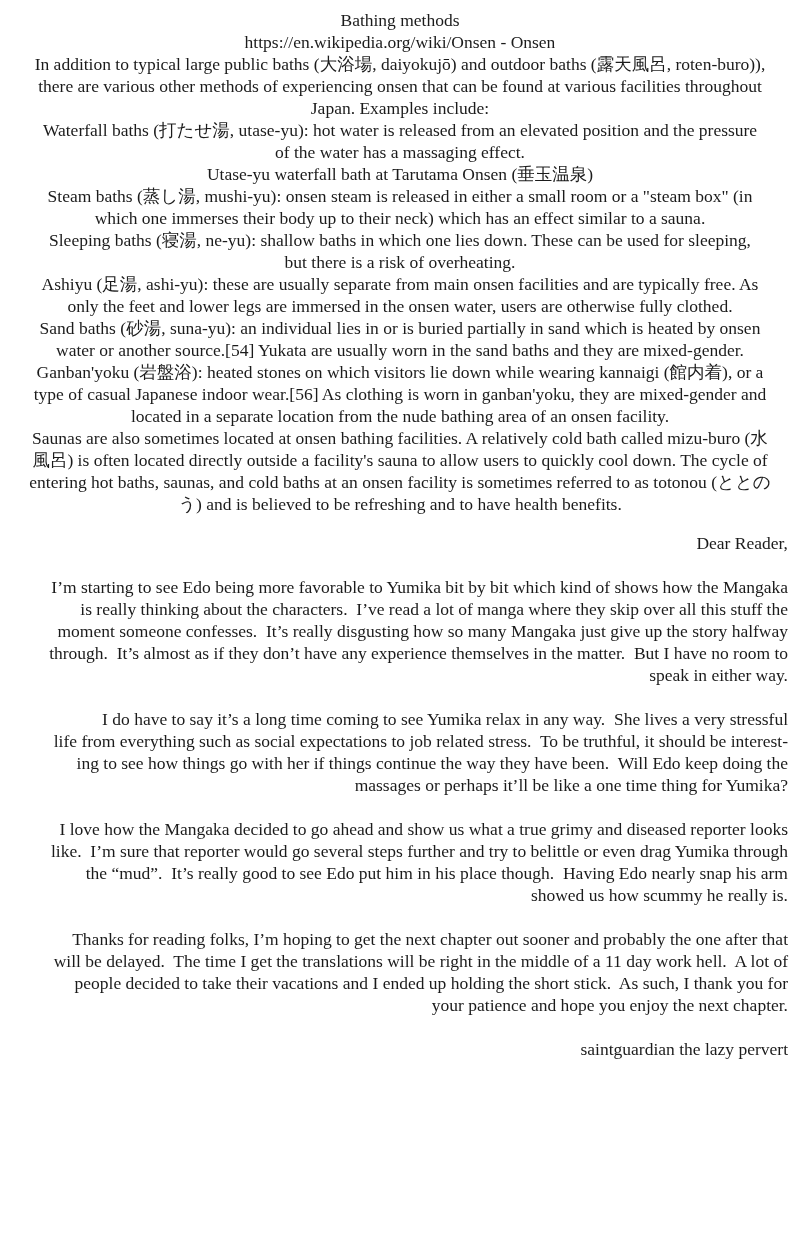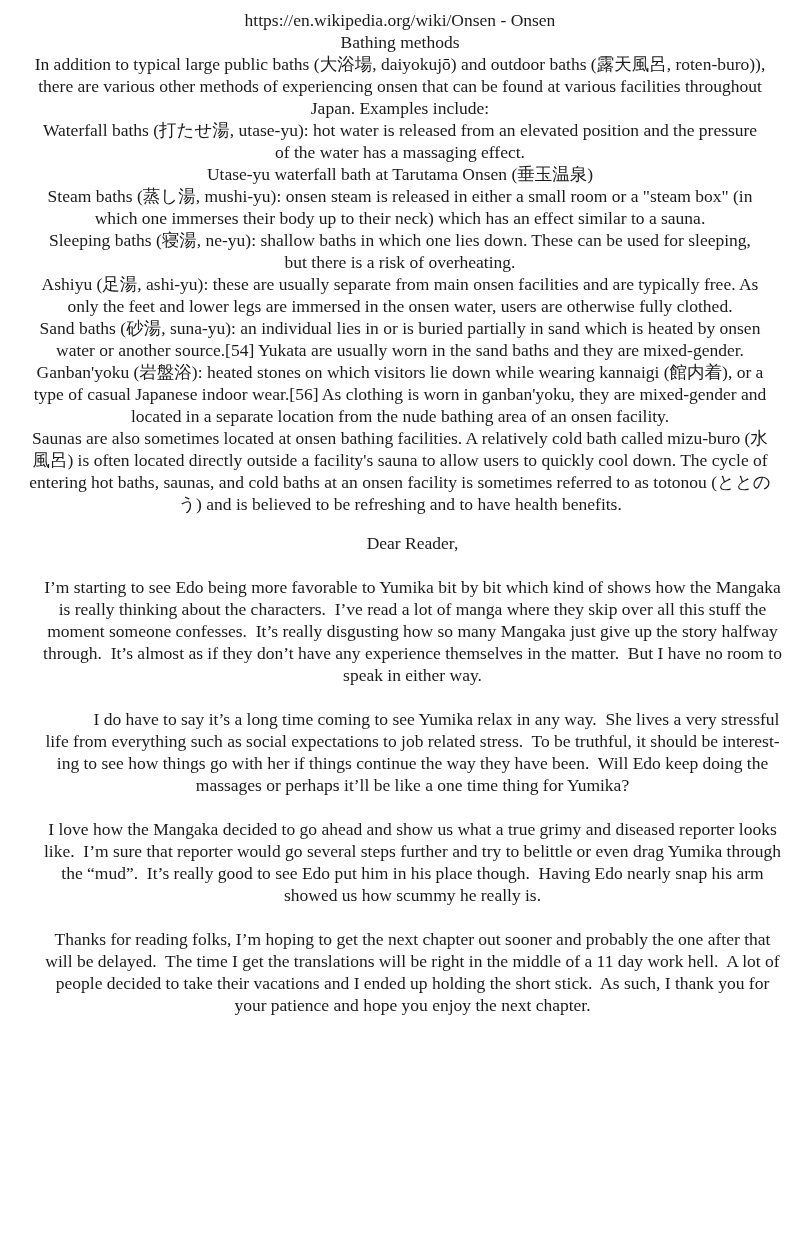--- a/index.html
+++ b/index.html
@@ -19,42 +19,42 @@
     line-height: 22px;
   }
   .wiki-excerpt {
     text-align: center;
   }
   .prewrap {
     white-space: pre-wrap;
   }
   .letter {
     margin-top: 17px;
-    text-align: center;
+    text-align: right;
     margin-left: 25px;
   }
   .para {
     margin: 22px 0 0 0;
     white-space: pre-wrap;
   }
   .indent-first {
     text-indent: 48px;
   }
   .sig-name {
     margin-top: 22px;
   }
 </style>
 </head>
 <body>
 
 <div class="page">
 
   <section class="wiki-excerpt">
+    <div class="prewrap">Bathing methods</div>
     <div class="prewrap">https://en.wikipedia.org/wiki/Onsen - Onsen</div>
-    <div class="prewrap">Bathing methods</div>
     <div class="prewrap">In addition to typical large public baths (大浴場, daiyokujō) and outdoor baths (露天風呂, roten-buro)),
 there are various other methods of experiencing onsen that can be found at various facilities throughout
 Japan. Examples include:
 Waterfall baths (打たせ湯, utase-yu): hot water is released from an elevated position and the pressure
 of the water has a massaging effect.
 Utase-yu waterfall bath at Tarutama Onsen (垂玉温泉)
 Steam baths (蒸し湯, mushi-yu): onsen steam is released in either a small room or a "steam box" (in
 which one immerses their body up to their neck) which has an effect similar to a sauna.
 Sleeping baths (寝湯, ne-yu): shallow baths in which one lies down. These can be used for sleeping,
 but there is a risk of overheating.
@@ -83,15 +83,16 @@
 ing to see how things go with her if things continue the way they have been.  Will Edo keep doing the
 massages or perhaps it’ll be like a one time thing for Yumika?</p>
     <p class="para">I love how the Mangaka decided to go ahead and show us what a true grimy and diseased reporter looks
 like.  I’m sure that reporter would go several steps further and try to belittle or even drag Yumika through
 the “mud”.  It’s really good to see Edo put him in his place though.  Having Edo nearly snap his arm
 showed us how scummy he really is.</p>
     <p class="para">Thanks for reading folks, I’m hoping to get the next chapter out sooner and probably the one after that
 will be delayed.  The time I get the translations will be right in the middle of a 11 day work hell.  A lot of
 people decided to take their vacations and I ended up holding the short stick.  As such, I thank you for
 your patience and hope you enjoy the next chapter.</p>
+    <div class="sig-name prewrap">saintguardian the lazy pervert</div>
   </section>
 
 </div>
 
 </body></html>

